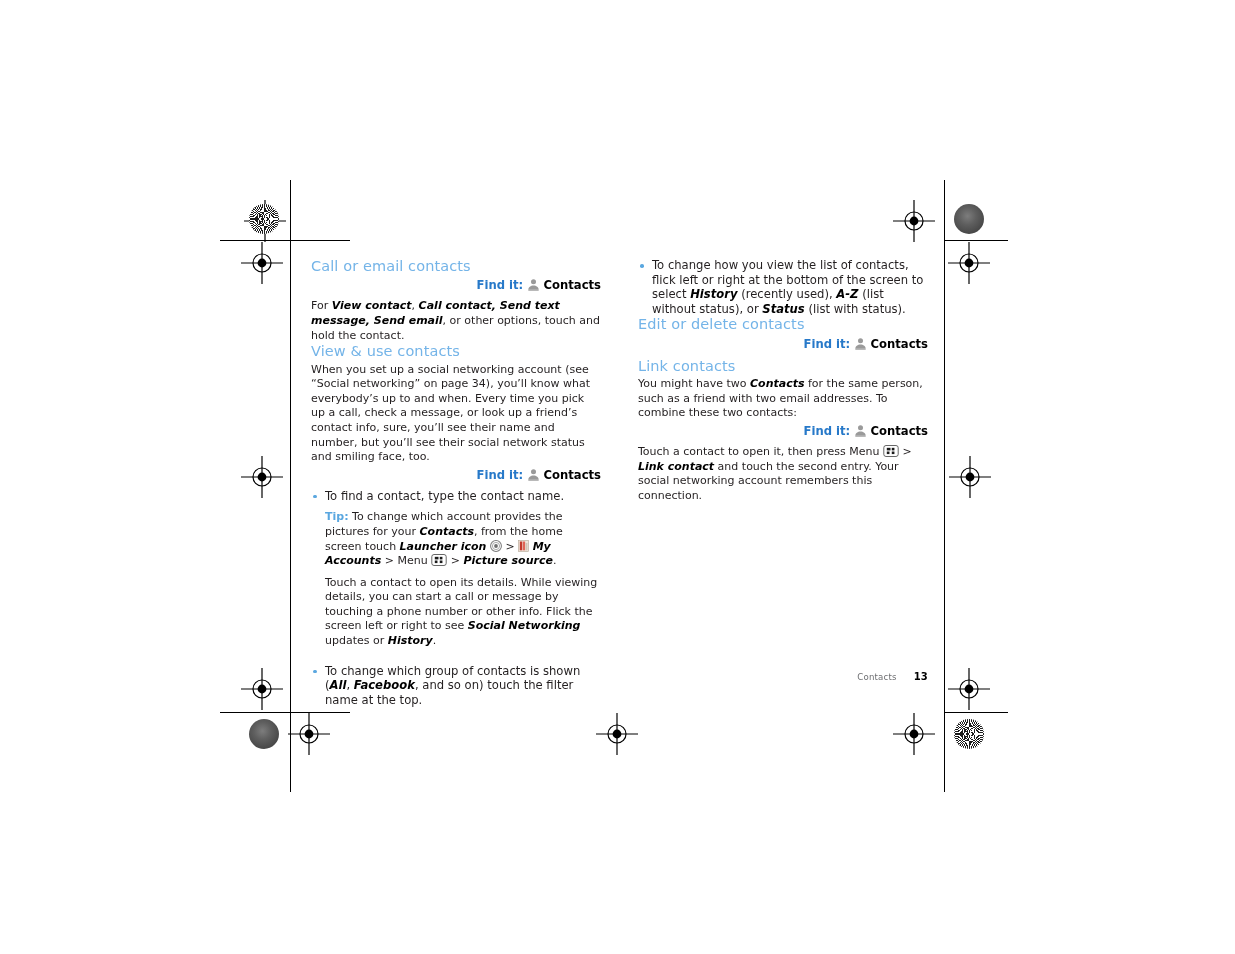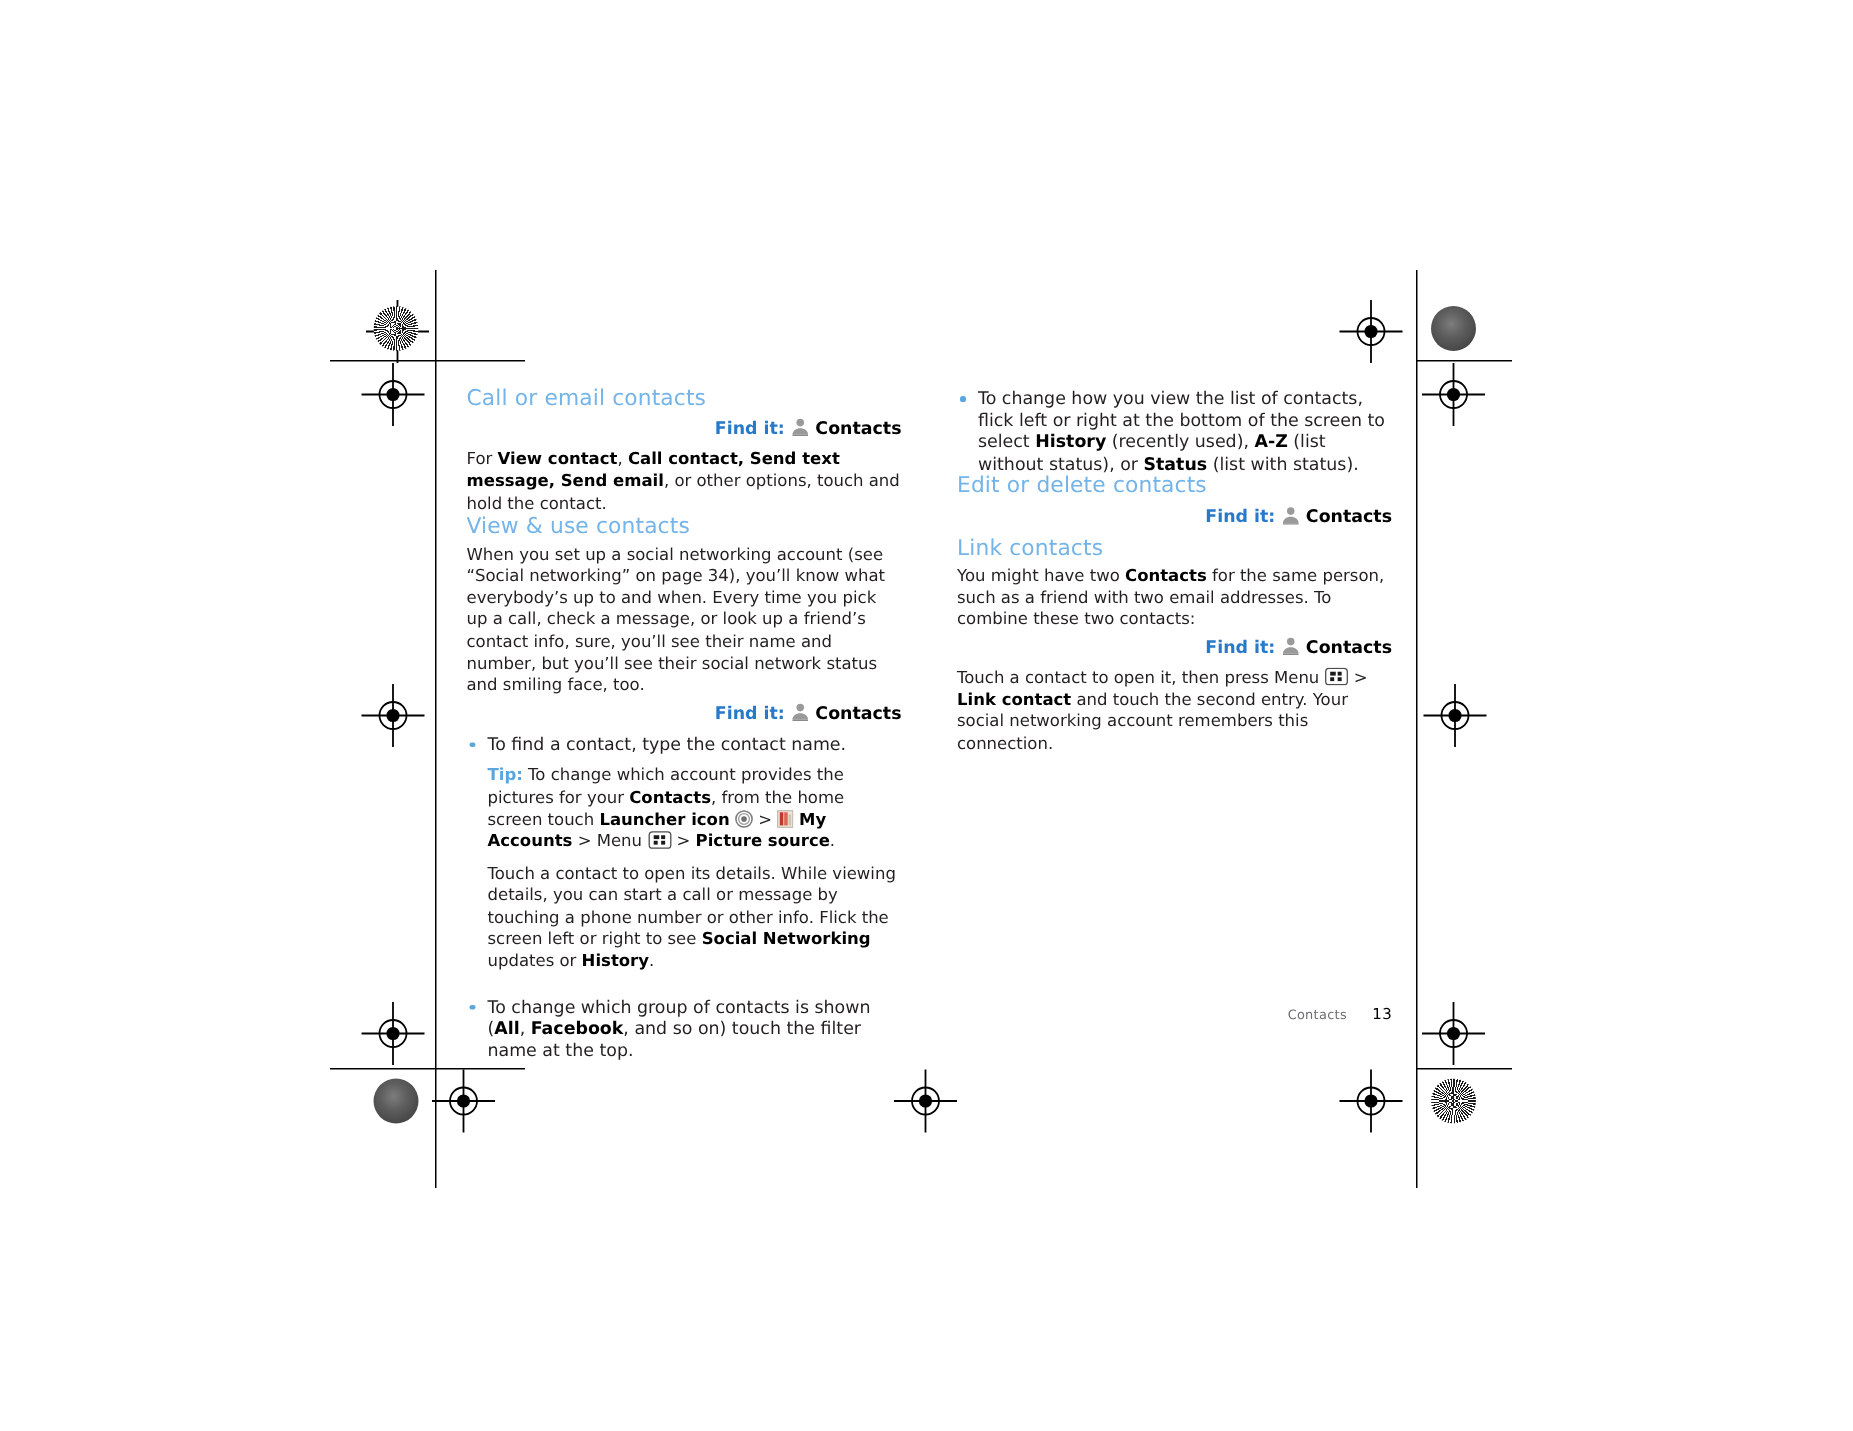--- a/index.html
+++ b/index.html
@@ -74,21 +74,21 @@
   .gap-before { margin-top: 17px; }
 
   p {
     margin: 0;
     font-size: 11px;
     line-height: 14.6px;
     color: #231f20;
   }
   p + p { margin-top: 7px; }
 
-  b, strong { font-weight: 700; color: #000; }
+  b, strong { font-weight: 700; color: #000; font-style: italic; }
 
   .findit {
     margin: 3px 0 6px 0;
     font-size: 11.6px;
     line-height: 15px;
     color: #231f20;
     text-align: right;
   }
   .findit .lbl {
     color: #2779c9;
@@ -144,21 +144,21 @@
     left: 638px;
     top: 671px;
     width: 290px;
     text-align: right;
     font-size: 8.6px;
     color: #6d6e71;
     letter-spacing: 0.2px;
   }
   #footer .pageno {
     font-size: 10px;
-    font-weight: 400;
+    font-weight: 700;
     color: #000;
     margin-left: 14px;
   }
 </style>
 </head>
 <body>
 
 <div class="page">
 
   <div>

